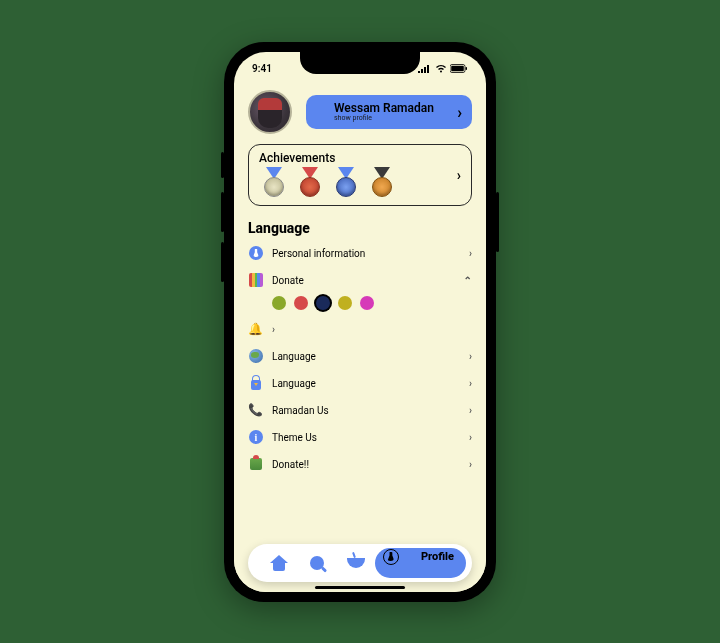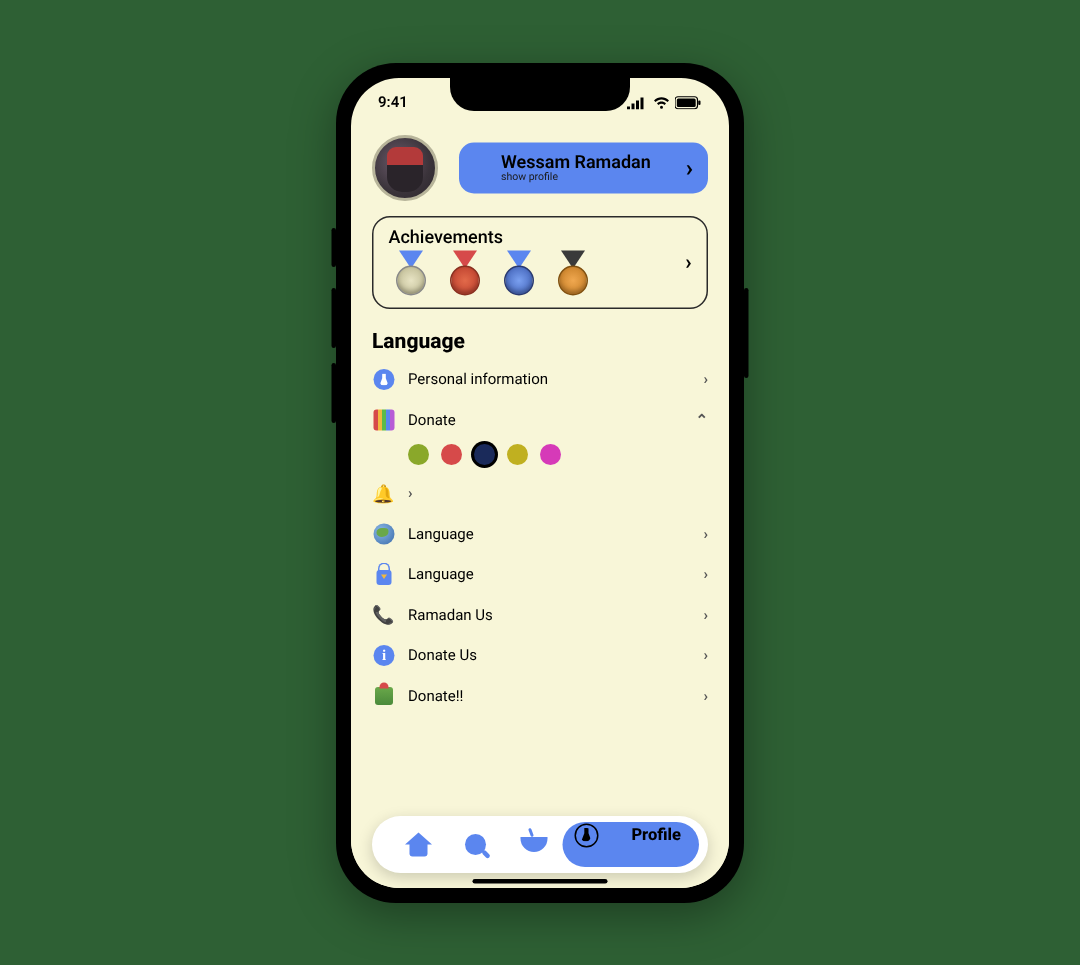--- a/index.html
+++ b/index.html
@@ -403,21 +403,21 @@
         <div class="settings-row">
           <span class="icon icn-phone">📞</span>
           <span class="label">Ramadan Us</span>
           <span class="row-chev">›</span>
         </div>
 
         <div class="settings-row">
           <span class="icon">
               <span class="icn-circle icn-info">i</span>
             </span>
-          <span class="label">Donate Us</span>
+          <span class="label">Theme Us</span>
           <span class="row-chev">›</span>
         </div>
 
         <div class="settings-row">
           <span class="icon">
               <span class="icn-gift"></span>
             </span>
           <span class="label">Donate!!</span>
           <span class="row-chev">›</span>
         </div>

